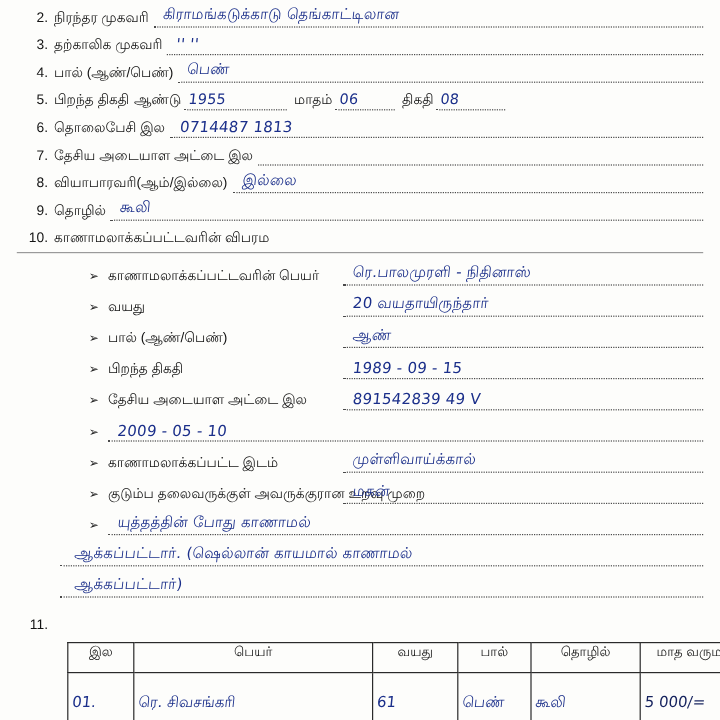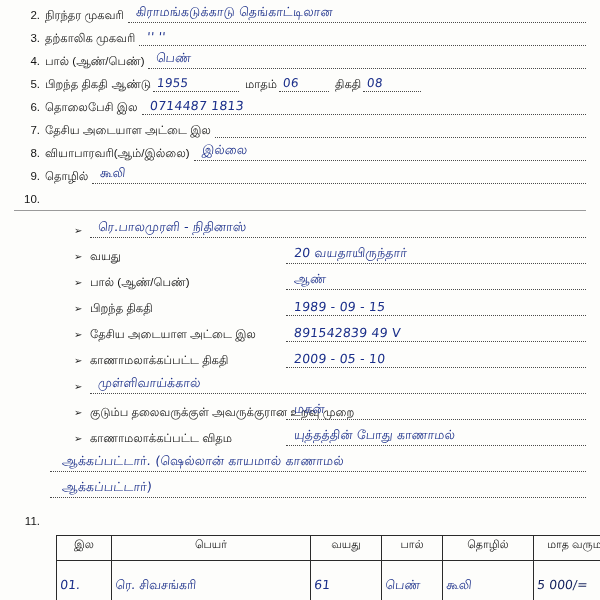--- a/index.html
+++ b/index.html
@@ -269,25 +269,27 @@
   <div class="row">
     <div class="num">9.</div>
     <div class="label">தொழில்</div>
     <div class="fill">
       <span class="hand">கூலி</span>
     </div>
   </div>
 
   <div class="sec-head">
     <div class="num">10.</div>
+    <div class="label">காணாமலாக்கப்பட்டவரின் விபரம</div>
   </div>
   <div class="thick-rule"></div>
 
   <div class="brow">
     <span class="bullet">➢</span>
+    <span class="blabel">காணாமலாக்கப்பட்டவரின் பெயர்</span>
     <span class="bfill">
       <span class="hand">ரெ.பாலமுரளி - நிதினாஸ்</span>
     </span>
   </div>
 
   <div class="brow">
     <span class="bullet">➢</span>
     <span class="blabel">வயது</span>
     <span class="bfill">
       <span class="hand">20 வயதாயிருந்தார்</span>
@@ -313,44 +315,43 @@
   <div class="brow">
     <span class="bullet">➢</span>
     <span class="blabel">தேசிய அடையாள அட்டை இல</span>
     <span class="bfill">
       <span class="hand">891542839 49 V</span>
     </span>
   </div>
 
   <div class="brow">
     <span class="bullet">➢</span>
-    <span class="blabel">காணாமலாக்கப்பட்ட திகதி</span>
     <span class="bfill">
       <span class="hand">2009 - 05 - 10</span>
     </span>
   </div>
 
   <div class="brow">
     <span class="bullet">➢</span>
+    <span class="blabel">காணாமலாக்கப்பட்ட இடம்</span>
     <span class="bfill">
       <span class="hand">முள்ளிவாய்க்கால்</span>
     </span>
   </div>
 
   <div class="brow">
     <span class="bullet">➢</span>
     <span class="blabel">குடும்ப தலைவருக்குள் அவருக்குரான உறவு முறை</span>
     <span class="bfill">
       <span class="hand">மகன்</span>
     </span>
   </div>
 
   <div class="brow">
     <span class="bullet">➢</span>
-    <span class="blabel">காணாமலாக்கப்பட்ட விதம</span>
     <span class="bfill">
       <span class="hand">யுத்தத்தின் போது காணாமல்</span>
     </span>
   </div>
 
   <div class="cont">
     <span class="hand">ஆக்கப்பட்டார். (ஷெல்லான் காயமால் காணாமல்</span>
   </div>
   <div class="cont">
     <span class="hand">ஆக்கப்பட்டார்)</span>

